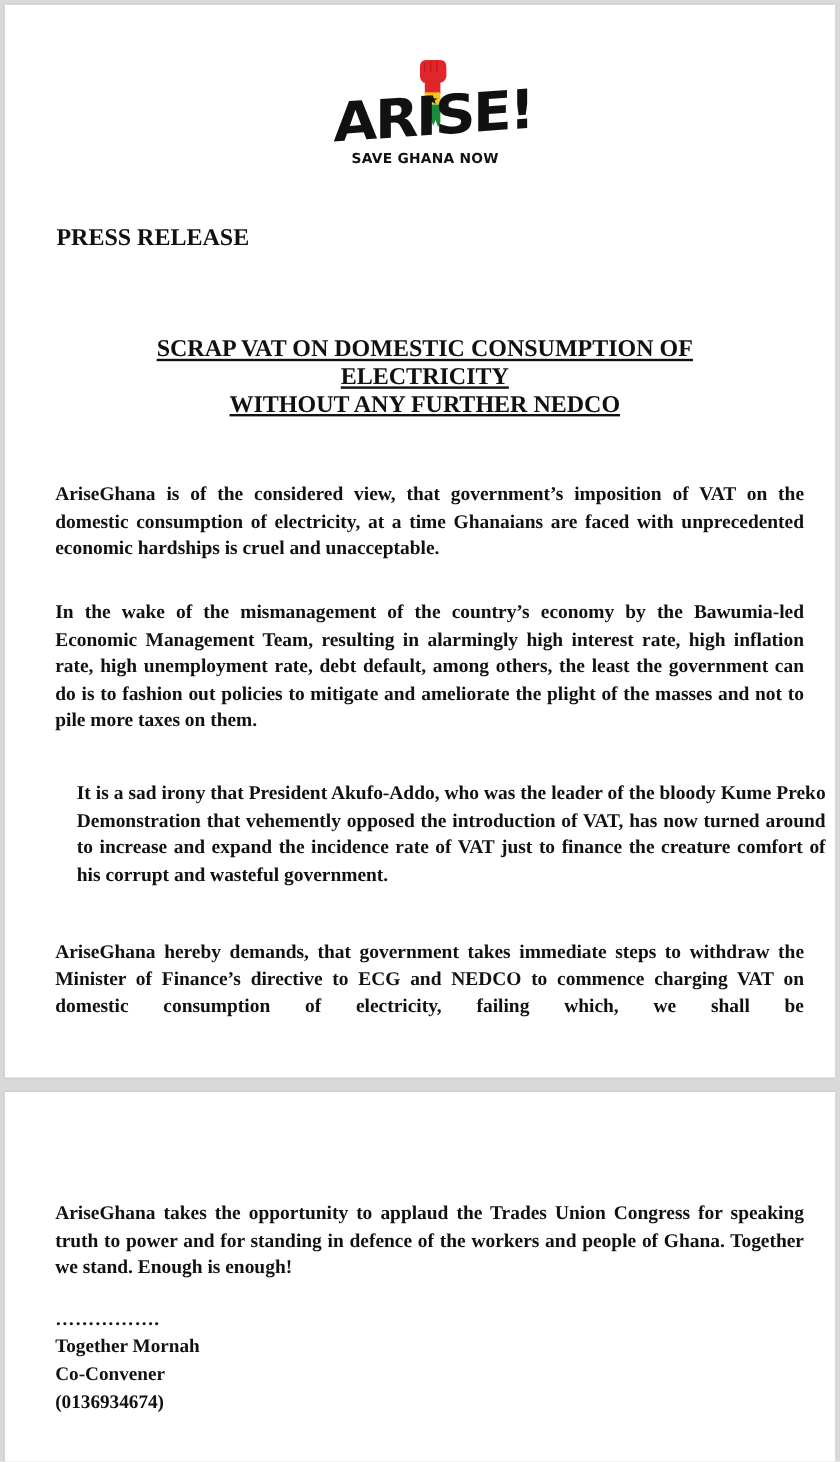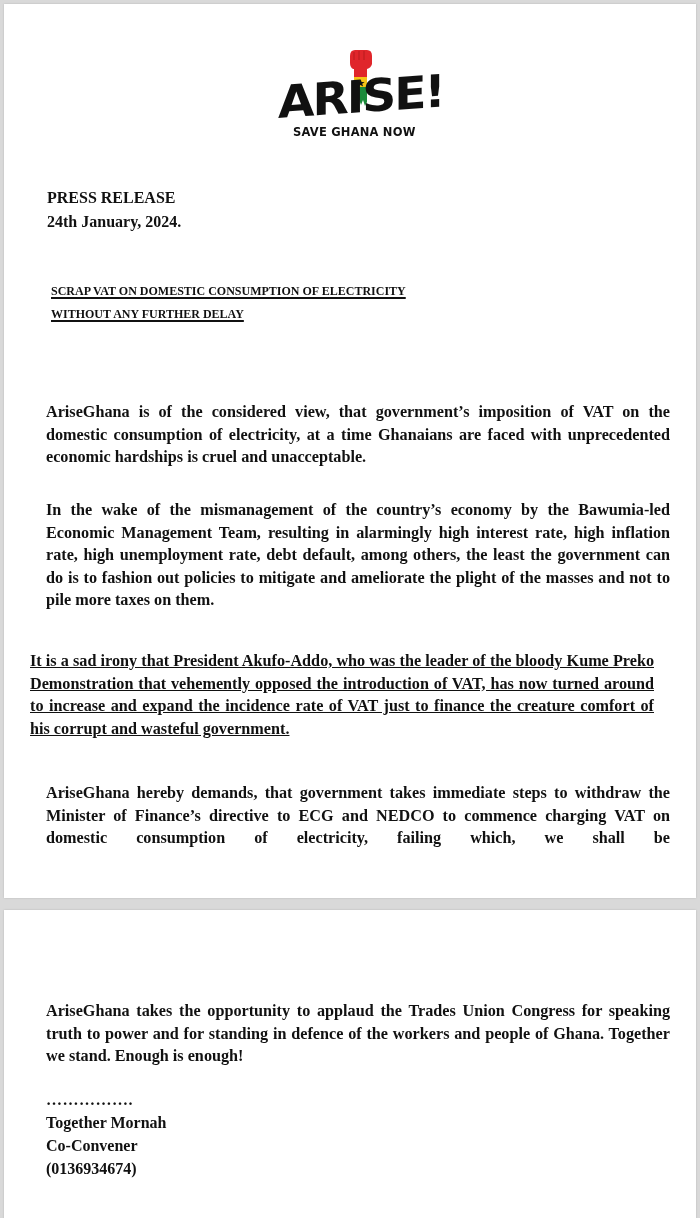--- a/index.html
+++ b/index.html
@@ -28,24 +28,24 @@
     transform-origin:left bottom;
     line-height:1;
   }
   .logo-sub {
     position:absolute; left:19px; top:81px;
     font-family:"DejaVu Sans", sans-serif; font-weight:bold;
     font-size:11.5px; letter-spacing:0.2px; color:#111; white-space:nowrap;text-align:center;
   }
   .fist { position:absolute; left:72px; top:4px; width:28px; height:58px; }
 
-  .hdr { position:absolute; left:47px; top:186px; font-weight:bold; font-size:16px; line-height:24px; }
+  .hdr { position:absolute; left:47px; top:186px; font-weight:bold; font-size:20px; line-height:24px; }
   .title {
-    position:absolute; left:47px; width:572px; top:280px;
-    text-align:left; font-weight:bold; font-size:12px; line-height:23px;
+    position:absolute; left:64px; width:572px; top:280px;
+    text-align:center; font-weight:bold; font-size:20px; line-height:23px;
     text-decoration:underline; text-decoration-thickness:1.5px; text-underline-offset:2px;
   }
   .para {
     position:absolute; left:46px; width:624px;
     font-weight:bold; font-size:16.2px; line-height:22.6px;
     text-align:justify;
   }
   .p5 { top:782px; }
   .sig { position:absolute; left:46px; top:1098px; font-weight:bold; font-size:16px; line-height:23px; }
   .sig .dots { letter-spacing:0.5px; }
@@ -62,31 +62,30 @@
       <rect x="8" y="29" width="13" height="10" fill="#f6c417"></rect>
       <polygon points="14.5,31 15.6,34 18.6,34 16.2,35.8 17.1,38.6 14.5,37 11.9,38.6 12.8,35.8 10.4,34 13.4,34" fill="#111"></polygon>
       <path d="M8 39 L21 39 L21 54 L19 58 L17 52 L15 57 L13 51 L11 56 L8 50 Z" fill="#1b8a3a"></path>
     </svg>
     <div class="logo-word">ARISE!</div>
     <div class="logo-sub">SAVE GHANA NOW</div>
   </div>
 
   <div class="hdr" style="left:43px; top:182px;">
     <div>PRESS RELEASE</div>
-    <div>24th January, 2024.</div>
   </div>
 
   <div class="title" style="top:276px;">
     <div>SCRAP VAT ON DOMESTIC CONSUMPTION OF ELECTRICITY</div>
-    <div>WITHOUT ANY FURTHER DELAY</div>
+    <div>WITHOUT ANY FURTHER NEDCO</div>
   </div>
 
   <div class="para" style="left:42px; top:397px;">AriseGhana is of the considered view, that government’s imposition of VAT on the domestic consumption of electricity, at a time Ghanaians are faced with unprecedented economic hardships is cruel and unacceptable.</div>
   <div class="para" style="left:42px; top:495px;">In the wake of the mismanagement of the country’s economy by the Bawumia-led Economic Management Team, resulting in alarmingly high interest rate, high inflation rate, high unemployment rate, debt default, among others, the least the government can do is to fashion out policies to mitigate and ameliorate the plight of the masses and not to pile more taxes on them.</div>
-  <div class="para" style="left:26px; top:646px;text-decoration:underline;">It is a sad irony that President Akufo-Addo, who was the leader of the bloody Kume Preko Demonstration that vehemently opposed the introduction of VAT, has now turned around to increase and expand the incidence rate of VAT just to finance the creature comfort of his corrupt and wasteful government.</div>
+  <div class="para" style="left:60px; top:646px;">It is a sad irony that President Akufo-Addo, who was the leader of the bloody Kume Preko Demonstration that vehemently opposed the introduction of VAT, has now turned around to increase and expand the incidence rate of VAT just to finance the creature comfort of his corrupt and wasteful government.</div>
   <div class="para p5" style="left:42px; top:778px; text-align-last:justify;">AriseGhana hereby demands, that government takes immediate steps to withdraw the Minister of Finance’s directive to ECG and NEDCO to commence charging VAT on domestic consumption of electricity, failing which, we shall be</div>
 </div>
 
 <div class="page page2">
   <div class="para" style="left:42px; top:90px;">AriseGhana takes the opportunity to applaud the Trades Union Congress for speaking truth to power and for standing in defence of the workers  and people of Ghana. Together we stand. Enough is enough!</div>
   <div class="sig" style="left:42px; top:178px;">
     <div class="dots">…………….</div>
     <div>Together Mornah</div>
     <div>Co-Convener</div>
     <div>(0136934674)</div>

